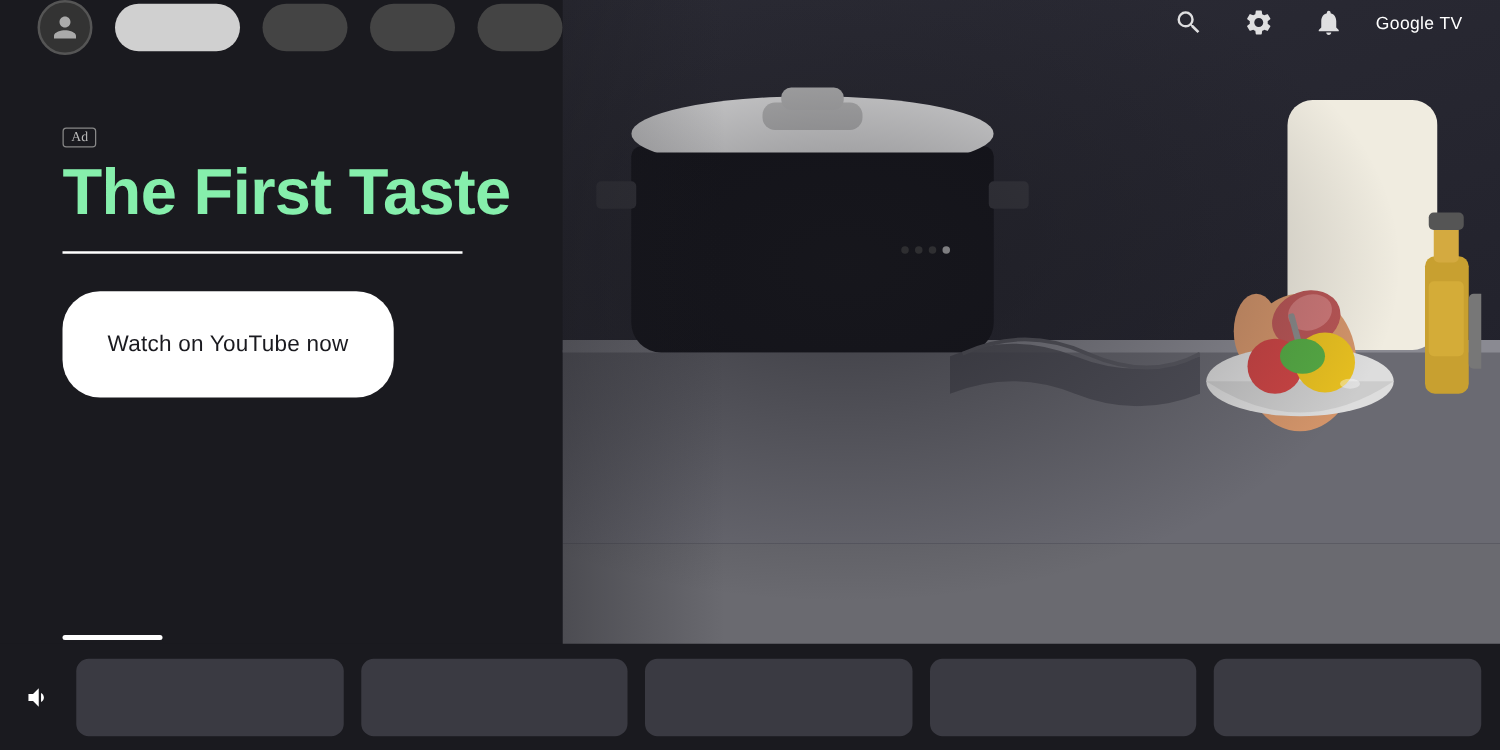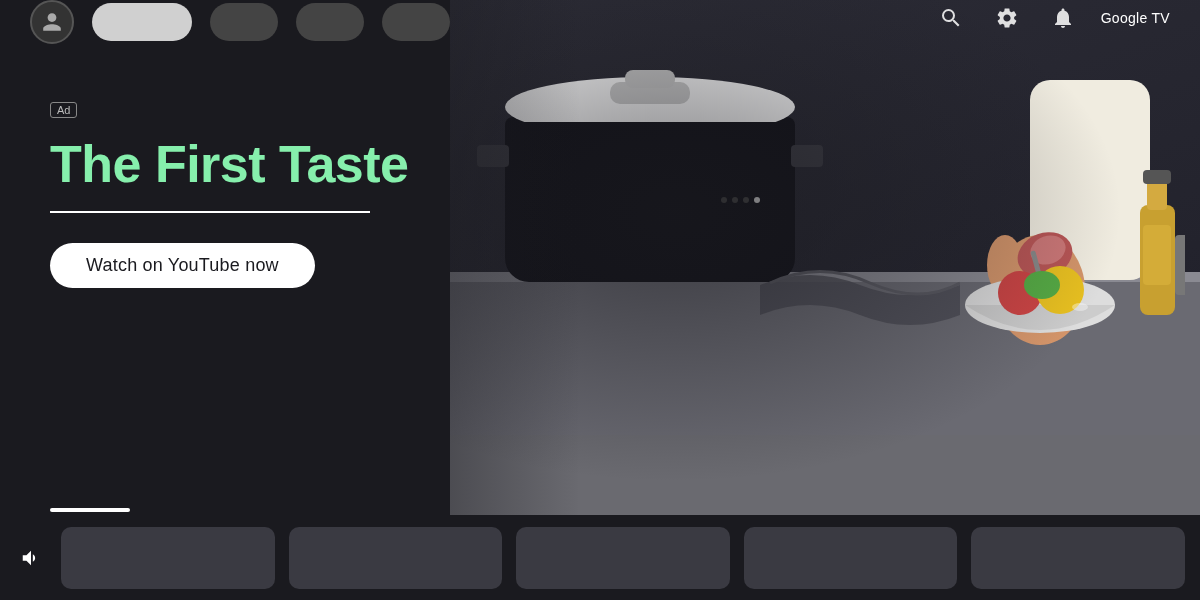--- a/index.html
+++ b/index.html
@@ -120,21 +120,22 @@
 
     .ad-badge {
       display: inline-flex;
       align-items: center;
       justify-content: center;
       border: 1px solid #888;
       border-radius: 3px;
       padding: 1px 6px;
       font-size: 11px;
       color: #bbb;
-      margin-bottom: 18px;
+      margin-bottom: 8px;
+      font-family: Liberation Serif, serif;
     }
 
     .show-title {
       font-size: 52px;
       font-weight: 700;
       color: #86efac;
       line-height: 1.1;
       margin-bottom: 18px;
       letter-spacing: -0.5px;
     }
@@ -147,21 +148,21 @@
     }
 
     .watch-btn {
       display: inline-flex;
       align-items: center;
       justify-content: center;
       background: white;
       color: #1a1a1f;
       border: none;
       border-radius: 30px;
-      padding: 12px 36px;
+      padding: 32px 36px;
       font-size: 18px;
       font-weight: 500;
       cursor: pointer;
       letter-spacing: 0.2px;
     }
 
     
     .progress-bar-container {
       position: absolute;
       bottom: 88px;

